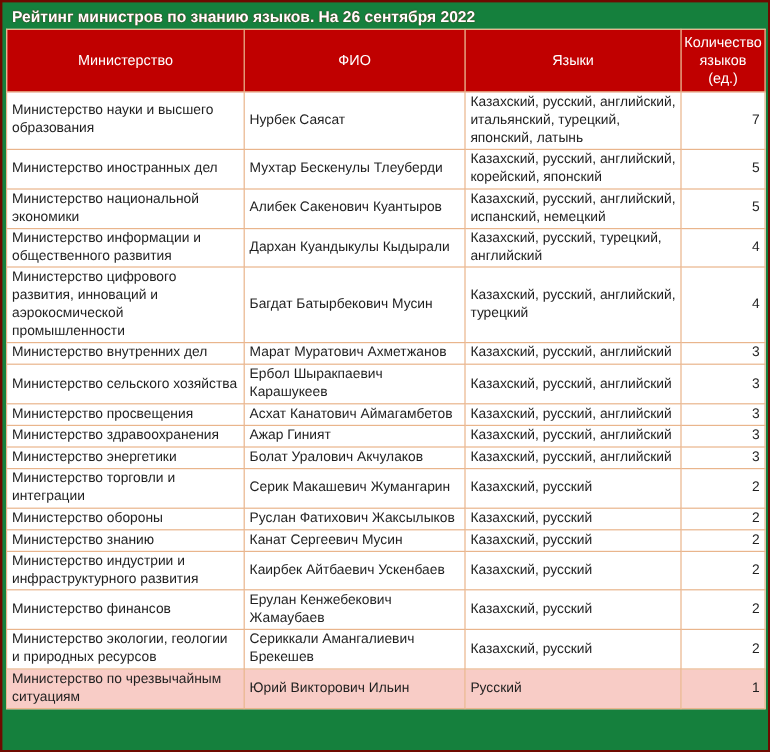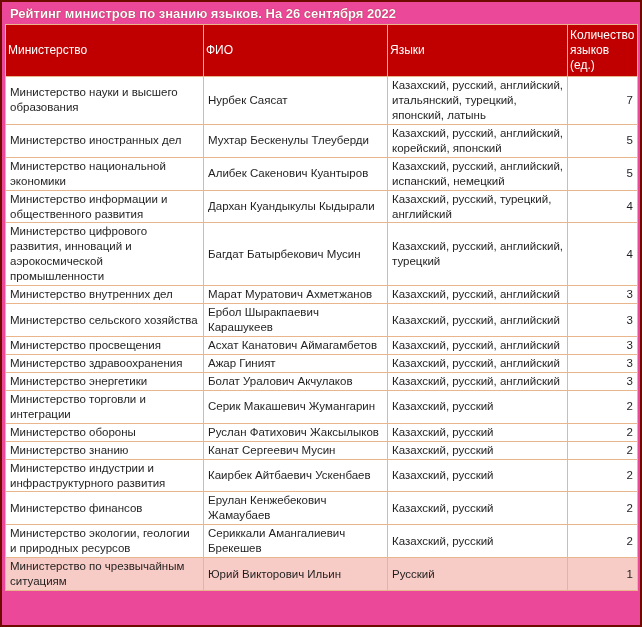--- a/index.html
+++ b/index.html
@@ -5,21 +5,21 @@
   html, body {
     margin: 0;
     padding: 0;
     background: #ffffff;
     font-family: "Liberation Sans", "DejaVu Sans", sans-serif;
   }
   .frame {
     box-sizing: border-box;
     width: 642px;
     height: 627px;
-    background: #ec4899;
+    background: #15803d;
     border: 2px solid #6E0A00;
     padding: 0 3px 4px 3px;
     overflow: hidden;
   }
   .title-bar {
     color: #FFFFFF;
     font-size: 13px;
     font-weight: bold;
     padding: 4px 5px 3px 5px;
     text-shadow: 0 0 1px #7a0000;
@@ -29,21 +29,21 @@
     table-layout: fixed;
     border-collapse: collapse;
     width: 632px;
     background: #FFFFFF;
   }
   table.ministers th {
     background: #C00000;
     color: #FFFFFF;
     font-size: 12px;
     font-weight: normal;
-    text-align: left;
+    text-align: center;
     vertical-align: middle;
     border: 1px solid #E9B58C;
     border-top: 1px solid #E9B58C;
     padding: 3px 2px;
     line-height: 1.25;
   }
   table.ministers td {
     font-size: 11.5px;
     color: #1F1F1F;
     border: 1px solid #E9B58C;

